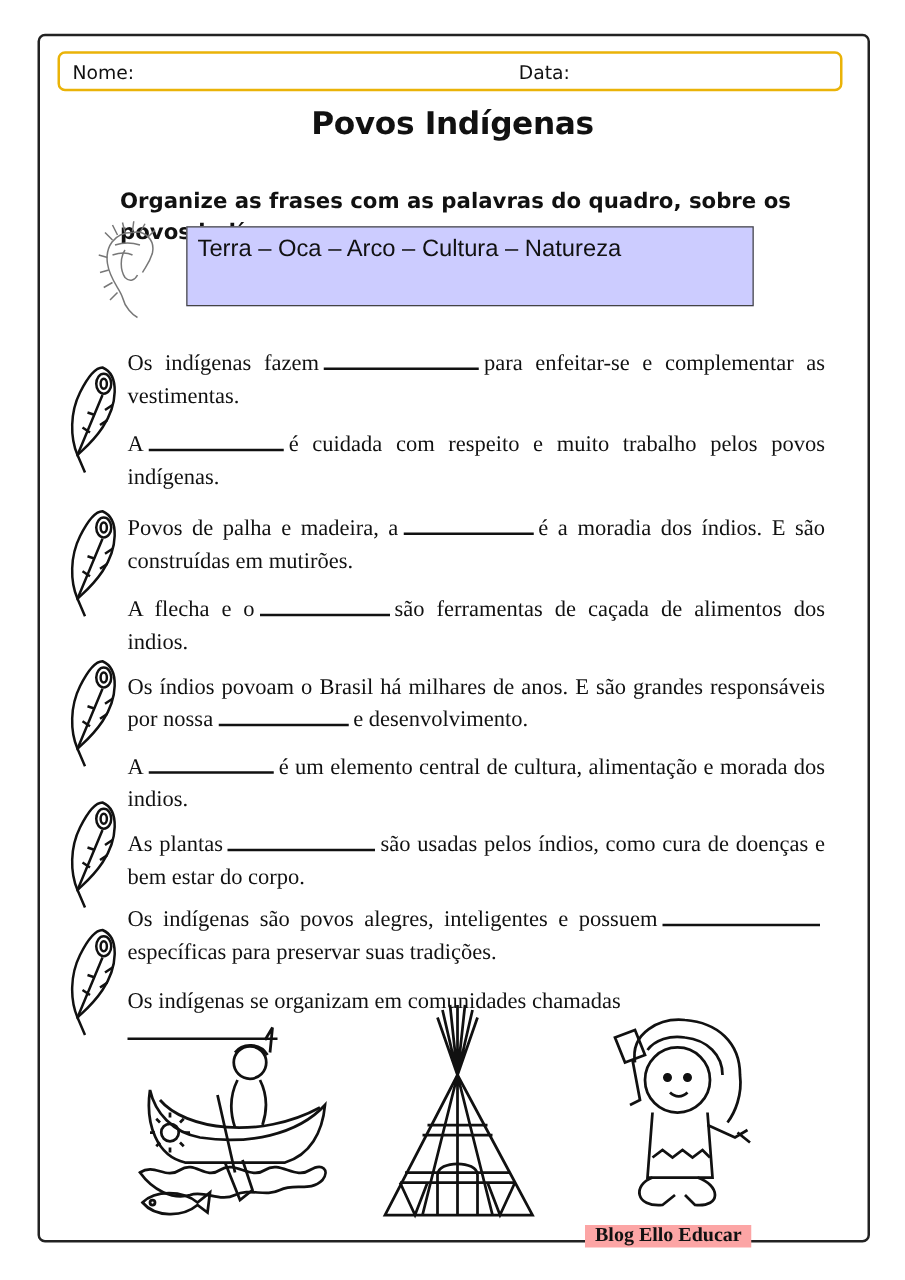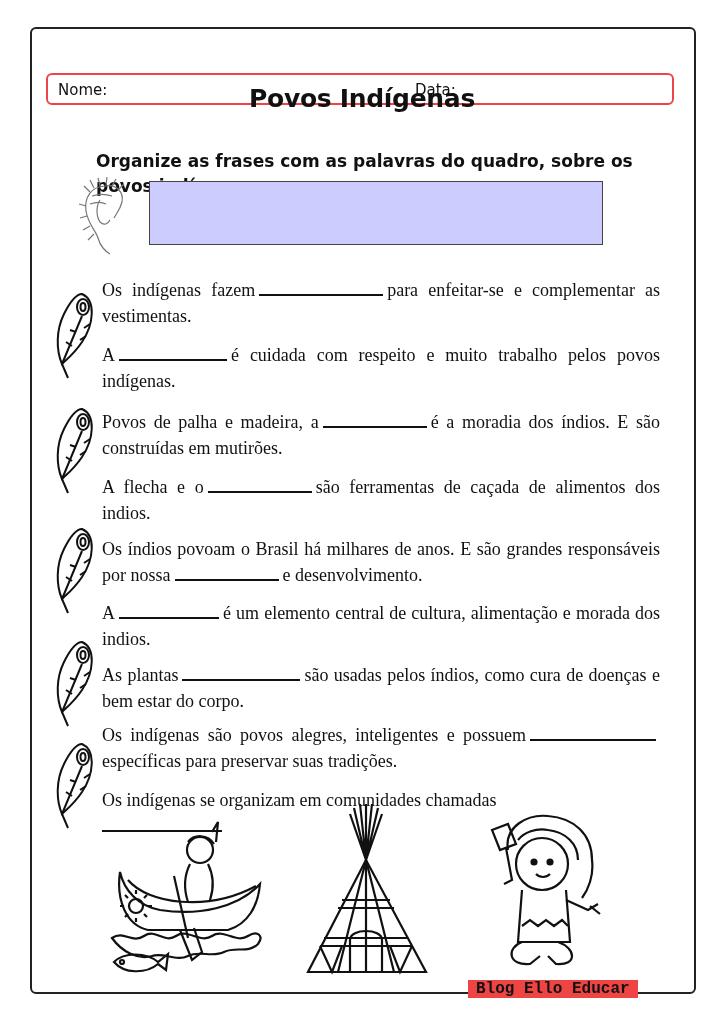--- a/index.html
+++ b/index.html
@@ -1,29 +1,29 @@
 <!DOCTYPE html>
 <html><head>
 <meta charset="utf-8">
 <style>
   html, body { margin: 0; padding: 0; background: #ffffff; }
   body { width: 724px; height: 1024px; position: relative; overflow: hidden; font-family: "DejaVu Sans", sans-serif; color: #111; }
   .frame { position: absolute; left: 30px; top: 27px; width: 662px; height: 963px; border: 2px solid #222; border-radius: 6px; }
-  .name-bar { position: absolute; left: 46px; top: 41px; width: 624px; height: 28px; border: 2px solid #ef4444; border-radius: 6px; margin-top: 32px; }
+  .name-bar { position: absolute; left: 46px; top: 41px; width: 624px; height: 28px; border: 2px solid #eab308; border-radius: 6px; }
   .name-label { position: absolute; left: 10px; top: 6px; font-size: 15px; }
   .date-label { position: absolute; left: 367px; top: 6px; font-size: 15px; text-align: right; }
   .title { position: absolute; left: 0; width: 724px; top: 84px; text-align: center; font-size: 25px; font-weight: bold; letter-spacing: -0.3px; }
   .instructions { position: absolute; left: 96px; top: 121px; width: 560px; font-size: 17px; font-weight: bold; line-height: 25px; margin-top: 28px; }
   .chief { position: absolute; left: 76px; top: 176px; width: 60px; height: 80px; }
   .wordbox { position: absolute; left: 149px; top: 181px; width: 454px; height: 64px; background: #ccccff; border: 1.5px solid #444; box-sizing: border-box; padding: 4px 8px; font-family: "Liberation Sans", sans-serif; font-size: 19px; line-height: 27px; color: #111; }
   .sentence { position: absolute; left: 102px; width: 558px; font-family: Liberation Serif, serif; font-size: 18px; line-height: 26px; text-align: justify; margin-top: 12px; }
   .blank { display: inline-block; border-bottom: 2px solid #111; height: 16px; vertical-align: baseline; margin: 0 4px; }
   .feather { position: absolute; left: 52px; width: 46px; height: 90px; }
   .illus { position: absolute; }
-  .footer { position: absolute; left: 468px; top: 980px; background: #ef4444; padding: 0 8px; font-family: Liberation Mono, monospace; font-weight: bold; font-size: 16px; }
+  .footer { position: absolute; left: 468px; top: 980px; background: #fca5a5; padding: 0 8px; font-family: Liberation Serif, serif; font-weight: bold; font-size: 16px; }
 </style>
 </head>
 <body>
 
 <div class="frame"></div>
 
 <div class="name-bar">
   <span class="name-label">Nome:</span>
   <span class="date-label">Data:</span>
 </div>
@@ -36,20 +36,21 @@
     <path d="M30 10 C15 10 8 22 10 35 C12 48 20 55 22 62 C24 70 30 76 34 78"></path>
     <path d="M30 10 C40 8 48 16 46 26 C44 34 40 38 38 42"></path>
     <path d="M24 24 C20 30 20 40 24 46 C28 50 32 48 34 44"></path>
     <path d="M14 16 L8 10 M18 12 L14 4 M24 10 L22 2 M30 9 L31 1 M36 10 L40 3 M42 14 L48 8"></path>
     <path d="M10 30 L3 28 M11 40 L4 42 M14 50 L7 54 M18 58 L12 64"></path>
     <path d="M16 20 C22 18 30 18 36 20 M14 28 C20 26 26 26 30 28"></path>
   </g>
 </svg>
 
 <div class="wordbox">
+  <div>Terra – Oca – Arco – Cultura – Natureza</div>
 </div>
 
 <svg class="feather" style="top:290px" viewBox="0 0 46 90">
     <g fill="none" stroke="#111" stroke-width="2">
       <path d="M30 4 C44 10 42 34 30 52 C22 64 14 70 10 74 C4 60 4 40 12 24 C18 12 24 4 30 4 Z"></path>
       <ellipse cx="31" cy="17" rx="6" ry="8"></ellipse>
       <ellipse cx="31" cy="17" rx="2.5" ry="4"></ellipse>
       <path d="M30 26 L10 74 L16 88"></path>
       <path d="M18 40 L24 42 M14 52 L20 56 M38 34 L32 38 M34 46 L28 50"></path>
     </g>

